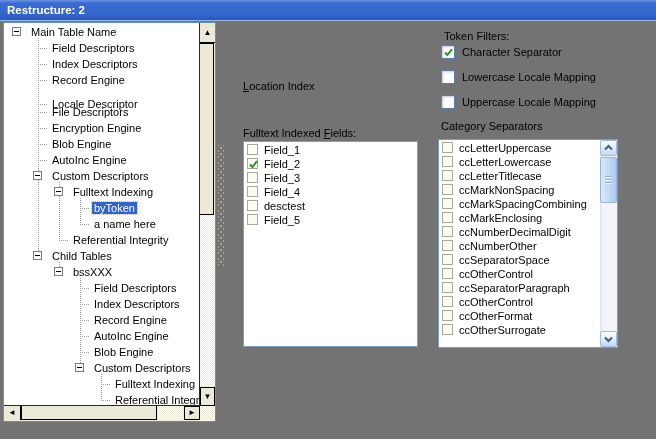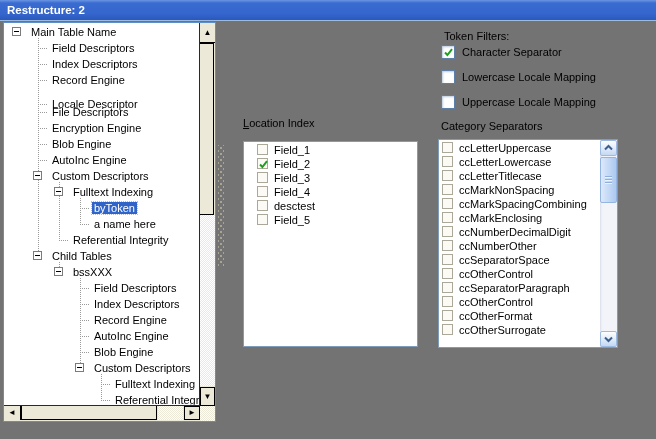--- a/index.html
+++ b/index.html
@@ -64,21 +64,21 @@
 
   .listbox{position:absolute;background:#fff;border:1px solid #7F9DB9;box-sizing:border-box;overflow:hidden;}
   #fields-list{left:243px;top:141px;width:175px;height:206px;}
   #cat-list{left:438px;top:139px;width:180px;height:209px;}
   .clrow{position:relative;height:13px;padding:1px 0 0 3px;white-space:nowrap;}
   .cb{position:relative;display:inline-block;width:11px;height:11px;background:#FBFAF4;
     border:1px solid #ACA899;box-sizing:border-box;vertical-align:top;margin-right:6px;}
   .cb svg{position:absolute;left:0px;top:0px;}
   .cblabel{display:inline-block;line-height:12px;}
   #cat-rows{position:absolute;left:0;top:1px;right:17px;}
-  #field-rows{position:absolute;left:0;top:1px;right:0;margin-left:10px;}
+  #field-rows{position:absolute;left:0;top:1px;right:0;}
 
   
   .xpsb{position:absolute;top:0;right:0;bottom:0;width:17px;background:#F2F4F9;
     box-shadow:inset 1px 0 2px #D9DEE8;}
   .xpbtn{position:absolute;left:0px;width:17px;height:16px;border:1px solid #9DBAE3;border-radius:2px;
     box-sizing:border-box;background:linear-gradient(180deg,#FEFEFE 0%,#DCE9F8 60%,#C3D8F3 100%);}
   .xpbtn svg{position:absolute;left:3px;}
   .xpup{top:0;}
   .xpdown{bottom:0;}
   .xpthumb{position:absolute;left:0;top:17px;width:17px;height:46px;border:1px solid #94B4E2;border-radius:2px;
@@ -222,22 +222,23 @@
       <div class="btn left">◄</div>
       <div class="thumb"></div>
       <div class="track dither"></div>
       <div class="btn right">►</div>
     </div>
     <div class="sbcorner dither"></div>
   </div>
 
   <div class="splitter"></div>
 
-  <div class="lbl" style="left:243px;top:80px;margin-top:37px;"><u>L</u>ocation Index</div>
-
+  <div class="lbl" style="left:243px;top:80px;"><u>L</u>ocation Index</div>
+
+  <div class="lbl" style="left:243px;top:127px;">Fulltext Indexed <u>F</u>ields:</div>
   <div class="listbox" id="fields-list">
     <div id="field-rows">
         <div class="clrow"><span class="cb"></span><span class="cblabel">Field_1</span></div>
         <div class="clrow"><span class="cb checked"><svg width="11" height="11" viewBox="0 0 11 11">
               <path d="M2 5.5 L4.4 8 L9 2.2" fill="none" stroke="#1E9E1E" stroke-width="2"></path>
             </svg></span><span class="cblabel">Field_2</span></div>
         <div class="clrow"><span class="cb"></span><span class="cblabel">Field_3</span></div>
         <div class="clrow"><span class="cb"></span><span class="cblabel">Field_4</span></div>
         <div class="clrow"><span class="cb"></span><span class="cblabel">desctest</span></div>
         <div class="clrow"><span class="cb"></span><span class="cblabel">Field_5</span></div>

